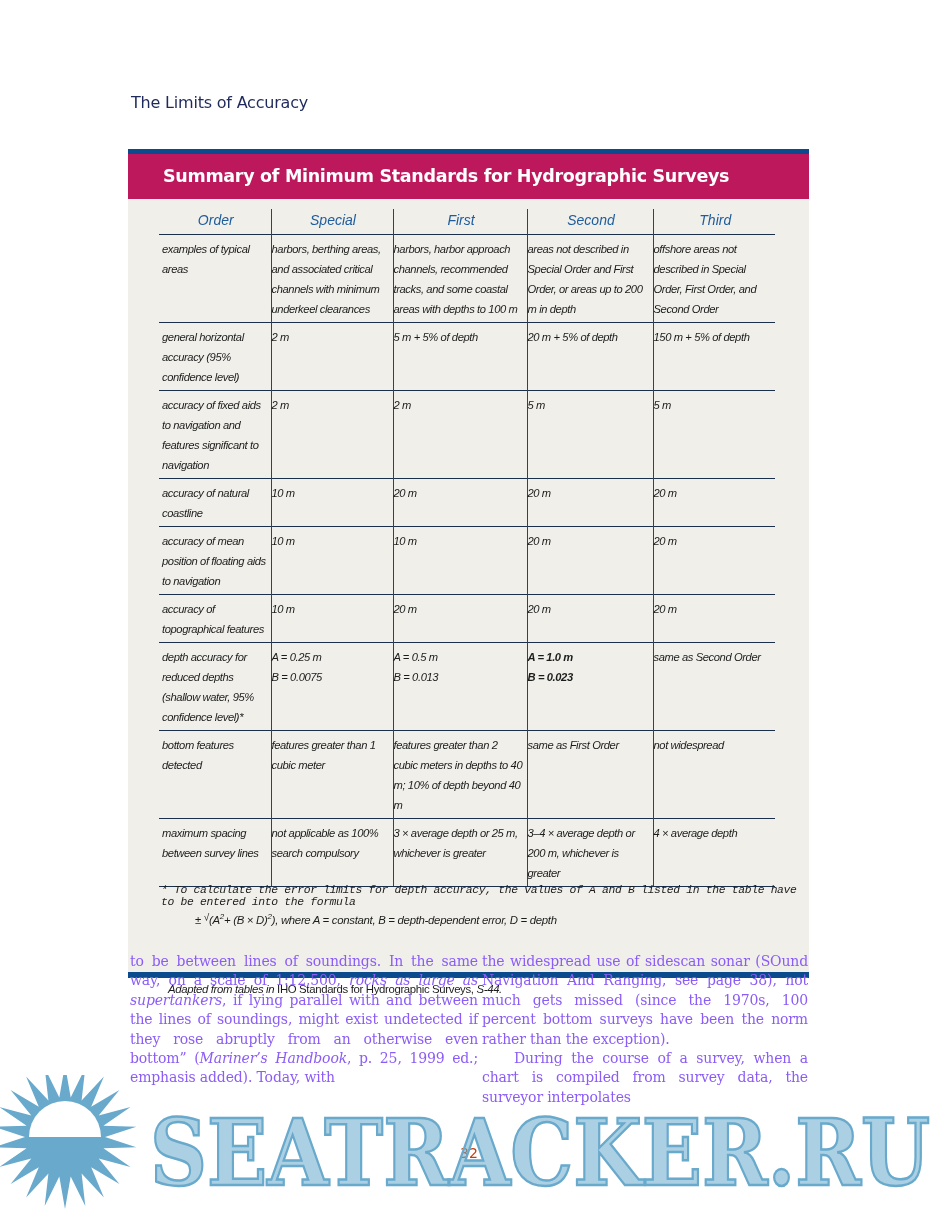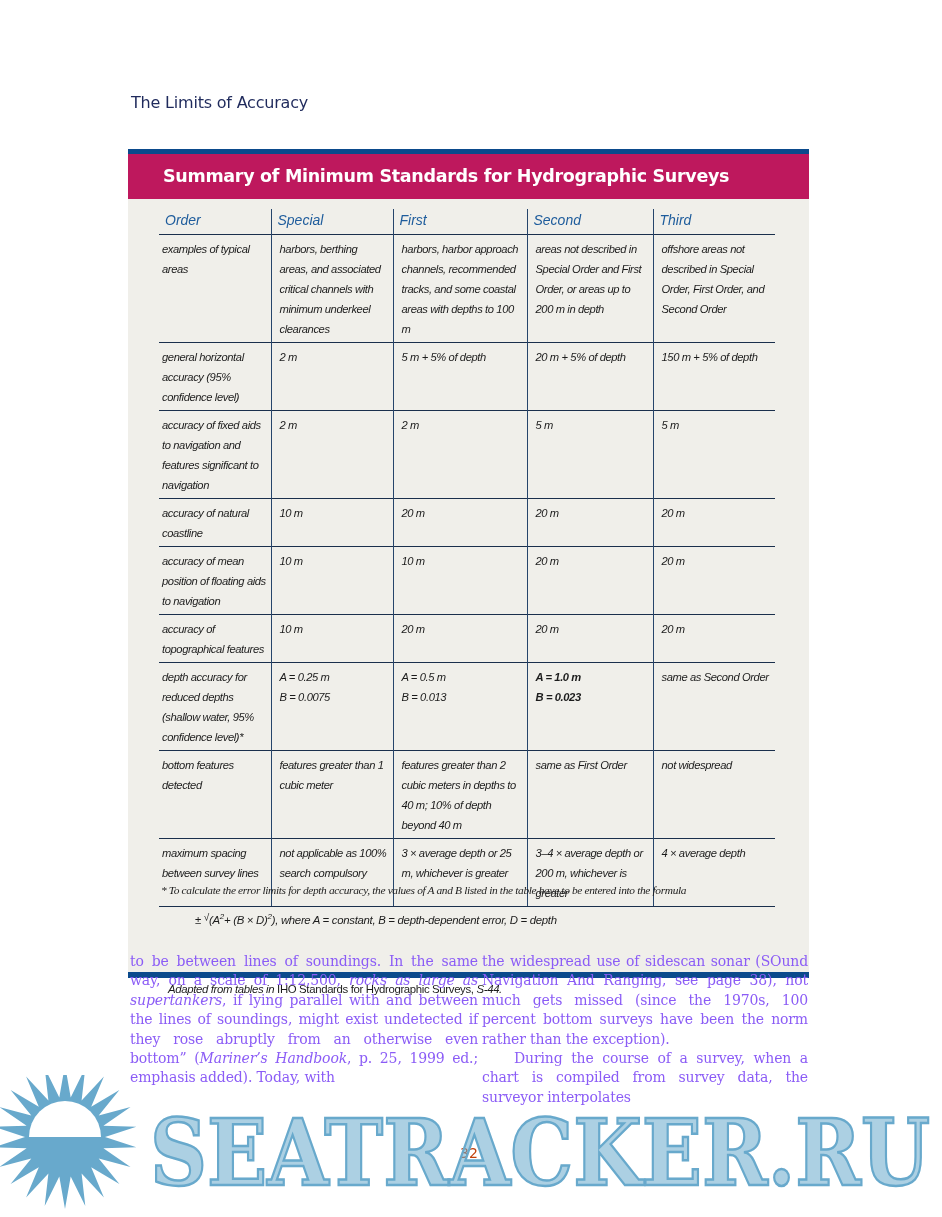--- a/index.html
+++ b/index.html
@@ -7,30 +7,30 @@
 
     .running-head { position: absolute; left: 131px; top: 93px; font-family: "DejaVu Sans", sans-serif; font-size: 16px; color: #1f2a5c; letter-spacing: -0.2px; }
 
     .panel { position: absolute; left: 128px; top: 149px; width: 681px; height: 829px; background: #f0efea; }
     .panel-top-strip { position: absolute; left: 0; top: 0; width: 100%; height: 5px; background: #0b4a8c; }
     .panel-header { position: absolute; left: 0; top: 5px; width: 100%; height: 45px; background: #be185d; }
     .panel-title { position: absolute; left: 35px; top: 12px; font-family: "DejaVu Sans", sans-serif; font-weight: bold; font-size: 17.5px; color: #ffffff; letter-spacing: -0.3px; }
     .panel-bottom-strip { position: absolute; left: 0; bottom: 0; width: 100%; height: 6px; background: #0b4a8c; }
 
     table.standards { position: absolute; left: 31px; top: 60px; width: 616px; border-collapse: collapse; font-family: "Liberation Sans", sans-serif; font-style: italic; color: #1c1c1c; }
-    table.standards th { font-weight: normal; font-size: 14px; color: #1e5c9c; text-align: left; padding: 3px 4px 4px 6px; height: 18px; vertical-align: top; }
+    table.standards th { font-weight: normal; font-size: 14px; color: #1e5c9c; text-align: center; padding: 3px 4px 4px 6px; height: 18px; vertical-align: top; }
     table.standards td { font-size: 11.2px; line-height: 20px; letter-spacing: -0.4px; padding: 4px 4px 3px 4px; vertical-align: top; text-align: left; }
     table.standards th + th, table.standards td + td { border-left: 1px solid #26456b; }
     table.standards tr.body-row td { border-top: 1.5px solid #1a2f4c; }
     table.standards tr.body-row:last-child td { border-bottom: 1.5px solid #1a2f4c; }
     table.standards td:first-child { padding-left: 3px; }
-    table.standards td + td { padding-left: 8px; }
+    table.standards td + td { padding-left: 0; }
     col.c0 { width: 112px; } col.c1 { width: 122px; } col.c2 { width: 134px; } col.c3 { width: 126px; } col.c4 { width: 122px; }
 
-    .footnote { position: absolute; left: 33px; top: 735px; font-family: Liberation Serif, serif; font-style: italic; font-size: 11.4px; color: #1c1c1c; letter-spacing: -0.35px; }
+    .footnote { position: absolute; left: 33px; top: 735px; font-family: Liberation Mono, monospace; font-style: italic; font-size: 11.4px; color: #1c1c1c; letter-spacing: -0.35px; }
     .formula { position: absolute; left: 67px; top: 763px; font-family: "Liberation Sans", sans-serif; font-style: italic; font-size: 11.4px; color: #1c1c1c; letter-spacing: -0.3px; }
     .formula sup { font-size: 8px; }
     .formula .sqrt { font-style: normal; font-size: 10px; vertical-align: 3px; }
     .source { position: absolute; left: 40px; top: 789px; font-family: "Liberation Sans", sans-serif; font-size: 11.4px; color: #1c1c1c; letter-spacing: -0.35px; margin-top: 45px; }
     .source .it { font-style: italic; }
 
     .body-col { position: absolute; top: 952px; width: 348px; font-family: "DejaVu Serif", serif; font-size: 14px; line-height: 19.4px; color: #8b5cf6; text-align: justify; letter-spacing: -0.15px; }
     .body-col.left { left: 130px; }
     .body-col.right { left: 482px; width: 326px; }
     .body-col p { margin: 0; }

